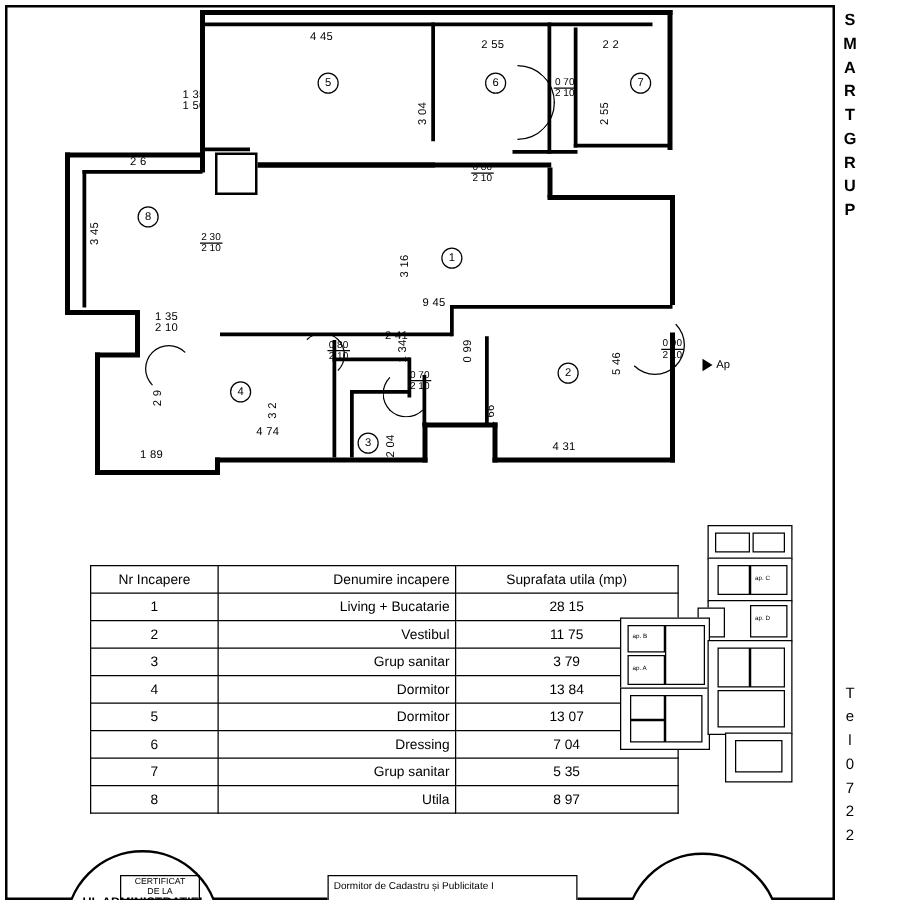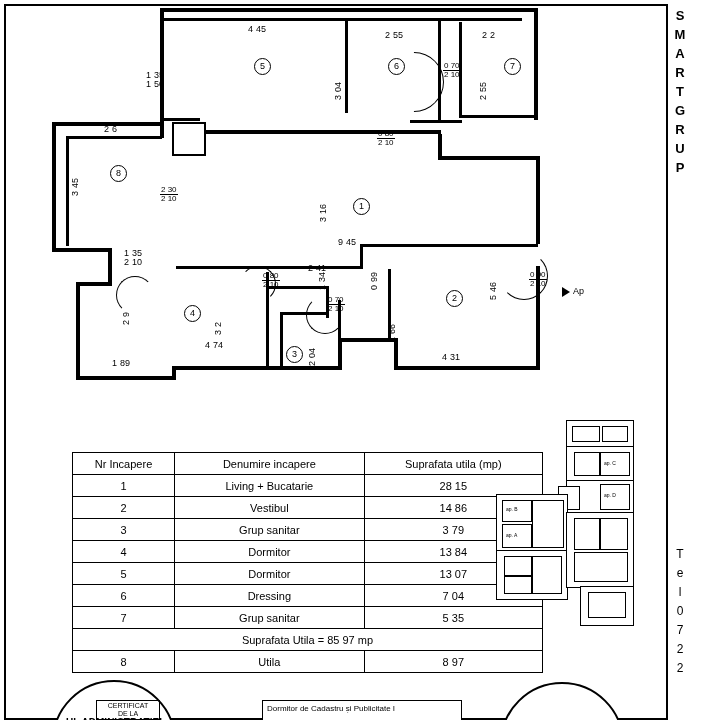--- a/index.html
+++ b/index.html
@@ -30,21 +30,21 @@
   .sidetext{position:absolute;font-size:13px;line-height:19px;font-weight:bold;
             text-align:center;width:16px;letter-spacing:0;}
   .sidetext span{display:block;}
   .sidetext.small{font-size:12px;font-weight:normal;}
 
   
   #tbl{position:absolute;left:72px;top:452px;width:471px;border-collapse:collapse;font-size:11px;}
   #tbl td,#tbl th{border:1px solid #000;padding:2px 4px;height:17px;}
   #tbl th{font-weight:normal;}
   .c-nr{width:82px;text-align:center;}
-  .c-nm{width:160px;text-align:center;padding-left:10px;}
+  .c-nm{width:160px;text-align:right;padding-left:10px;}
   .c-sf{width:150px;text-align:center;}
   .sum{text-align:center;}
 
   
   #keyplan{position:absolute;left:488px;top:420px;width:160px;height:250px;}
   #keyplan .kp{position:absolute;border:1px solid #000;background:#fff;}
   #keyplan .kplbl{position:absolute;font-size:5px;}
   .hatch{background:repeating-linear-gradient(45deg,#000 0 1px,#fff 1px 4px);}
 
   
@@ -212,21 +212,21 @@
       <th class="c-sf">Suprafata utila (mp)</th>
     </tr>
     <tr>
       <td class="c-nr">1</td>
       <td class="c-nm">Living + Bucatarie</td>
       <td class="c-sf">28 15</td>
     </tr>
     <tr>
       <td class="c-nr">2</td>
       <td class="c-nm">Vestibul</td>
-      <td class="c-sf">14 86</td>
+      <td class="c-sf">11 75</td>
     </tr>
     <tr>
       <td class="c-nr">3</td>
       <td class="c-nm">Grup sanitar</td>
       <td class="c-sf">3 79</td>
     </tr>
     <tr>
       <td class="c-nr">4</td>
       <td class="c-nm">Dormitor</td>
       <td class="c-sf">13 84</td>
@@ -238,23 +238,20 @@
     </tr>
     <tr>
       <td class="c-nr">6</td>
       <td class="c-nm">Dressing</td>
       <td class="c-sf">7 04</td>
     </tr>
     <tr>
       <td class="c-nr">7</td>
       <td class="c-nm">Grup sanitar</td>
       <td class="c-sf">5 35</td>
-    </tr>
-    <tr>
-      <td class="sum" colspan="3">Suprafata Utila =  85 97 mp</td>
     </tr>
     <tr>
       <td class="c-nr">8</td>
       <td class="c-nm">Utila</td>
       <td class="c-sf">8 97</td>
     </tr>
   </tbody>
     </table>
 
   <div id="keyplan">

